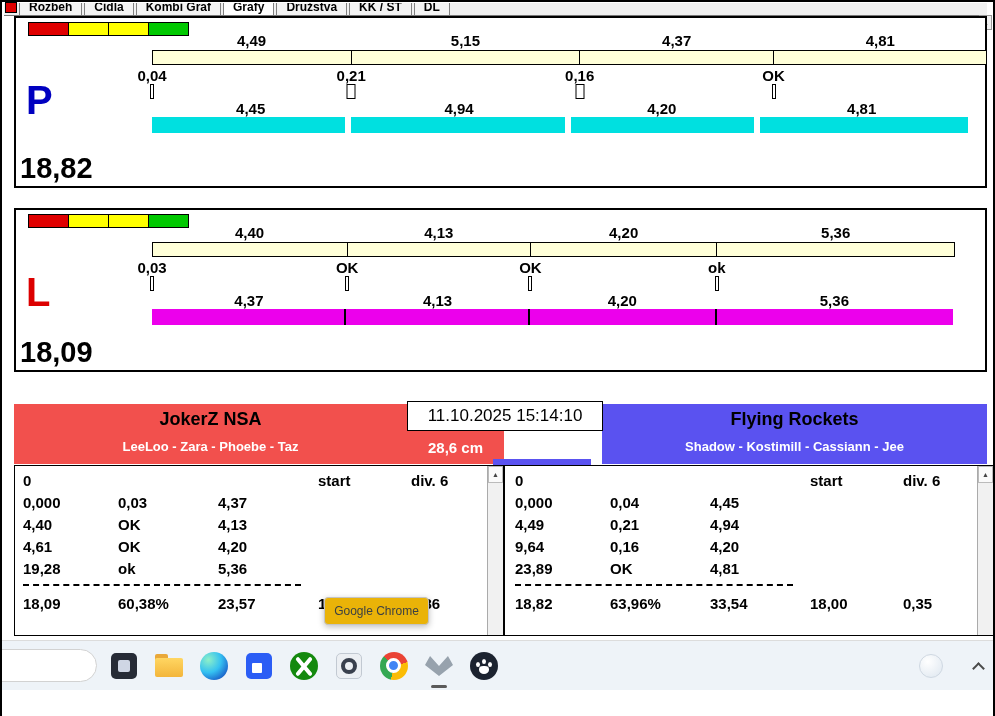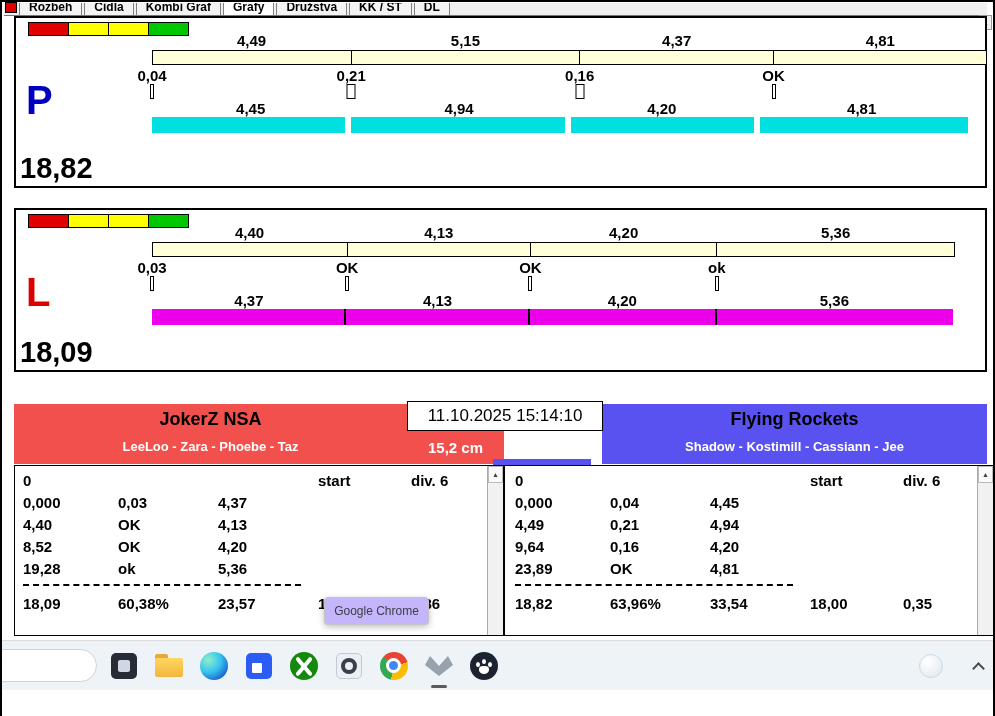--- a/index.html
+++ b/index.html
@@ -66,21 +66,21 @@
   .dtable.left .tbody{padding-left:8px;}
   .dtable.right .tbody{padding-left:10px;}
   .trow{display:grid;grid-template-columns:95px 100px 100px 93px auto;height:22px;align-items:center;
         font-size:15px;font-weight:bold;color:#000;}
   .dashsep{position:relative;height:13px;}
   .dashsep::before{content:"";position:absolute;left:0;top:5px;width:278px;border-top:2px dashed #000;}
   .tscroll{position:absolute;top:0;right:0;width:16px;height:100%;background:#f1f1f1;border-left:1px solid #aaa;}
   .tscroll .up{height:17px;border:1px solid #bbb;background:#fafafa;font-size:7px;text-align:center;line-height:16px;color:#444;}
 
   
-  .tooltip{position:absolute;left:322px;top:595px;width:105px;height:28px;background:#c4b5fd;border:1px solid #c4c4c4;
+  .tooltip{position:absolute;left:322px;top:595px;width:105px;height:28px;background:#eab308;border:1px solid #c4c4c4;
            border-radius:4px;box-shadow:0 2px 6px rgba(0,0,0,.25);font-size:12px;color:#3c4043;
            display:flex;align-items:center;justify-content:center;z-index:20;}
 
   
   .taskbar{position:absolute;left:0;top:638px;width:995px;height:50px;background:#eef3f8;border-top:1px solid #dcdcdc;z-index:10;}
   .search-pill{position:absolute;left:-20px;top:8px;width:115px;height:33px;background:#fff;border:1px solid #d2d2d2;border-radius:17px;}
   .tb-icons{position:absolute;left:106px;top:8px;display:flex;gap:13px;align-items:center;height:34px;}
   .tb-icon{width:32px;height:32px;display:flex;align-items:center;justify-content:center;position:relative;cursor:default;}
   .tb-icon.active::after{content:"";position:absolute;bottom:-6px;left:8px;width:16px;height:3px;background:#5a5a5a;border-radius:2px;}
   .ic-window{width:26px;height:26px;border-radius:5px;background:#262b36;position:relative;}
@@ -224,21 +224,21 @@
       </div>
     </div>
   </section>
 
   <section class="score-head">
     <div class="team-block team-left" id="team-left" style="background: rgb(242, 80, 77);">
       <div class="team-name">JokerZ NSA</div>
       <div class="team-dogs">LeeLoo - Zara - Phoebe - Taz</div>
     </div>
     <div class="dt-box">11.10.2025 15:14:10</div>
-    <div class="height-box height-left" id="height-left" style="background: rgb(242, 80, 77);">15,2 cm</div>
+    <div class="height-box height-left" id="height-left" style="background: rgb(242, 80, 77);">28,6 cm</div>
     <div class="height-box height-right" id="height-right" style="background: rgb(90, 82, 240);">27,5 cm</div>
     <div class="team-block team-right" id="team-right" style="background: rgb(90, 82, 240);">
       <div class="team-name">Flying Rockets</div>
       <div class="team-dogs">Shadow - Kostimill - Cassiann - Jee</div>
     </div>
   </section>
 
   <section class="tables">
     <div class="dtable left">
       <div class="tbody">
@@ -257,21 +257,21 @@
             <span></span>
         </div>
         <div class="trow">
           <span>4,40</span>
           <span>OK</span>
           <span>4,13</span>
           <span></span>
             <span></span>
         </div>
         <div class="trow">
-          <span>8,52</span>
+          <span>4,61</span>
           <span>OK</span>
           <span>4,20</span>
           <span></span>
             <span></span>
         </div>
         <div class="trow">
           <span>19,28</span>
           <span>ok</span>
           <span>5,36</span>
           <span></span>

